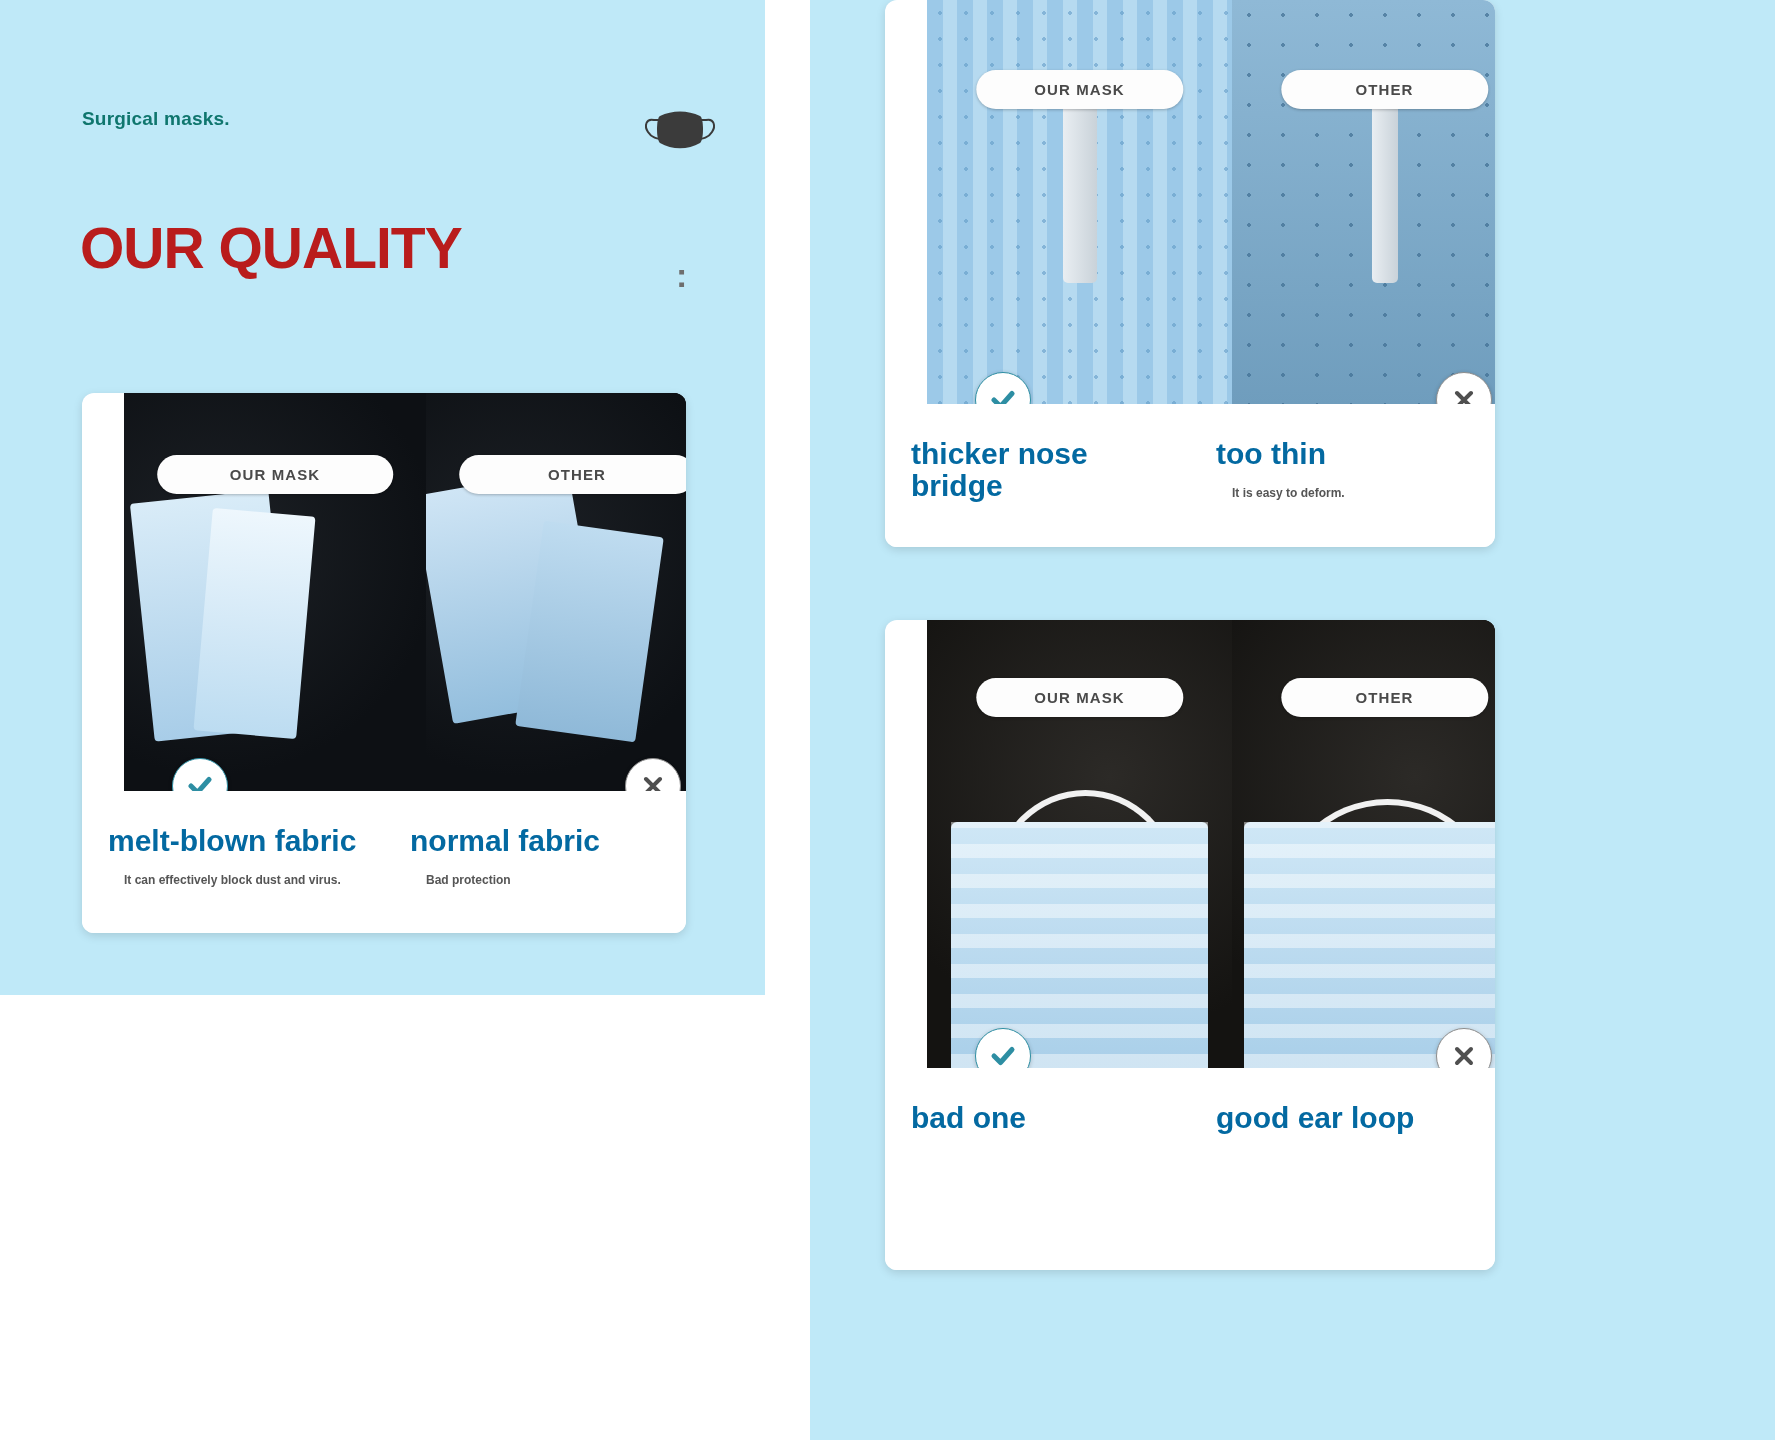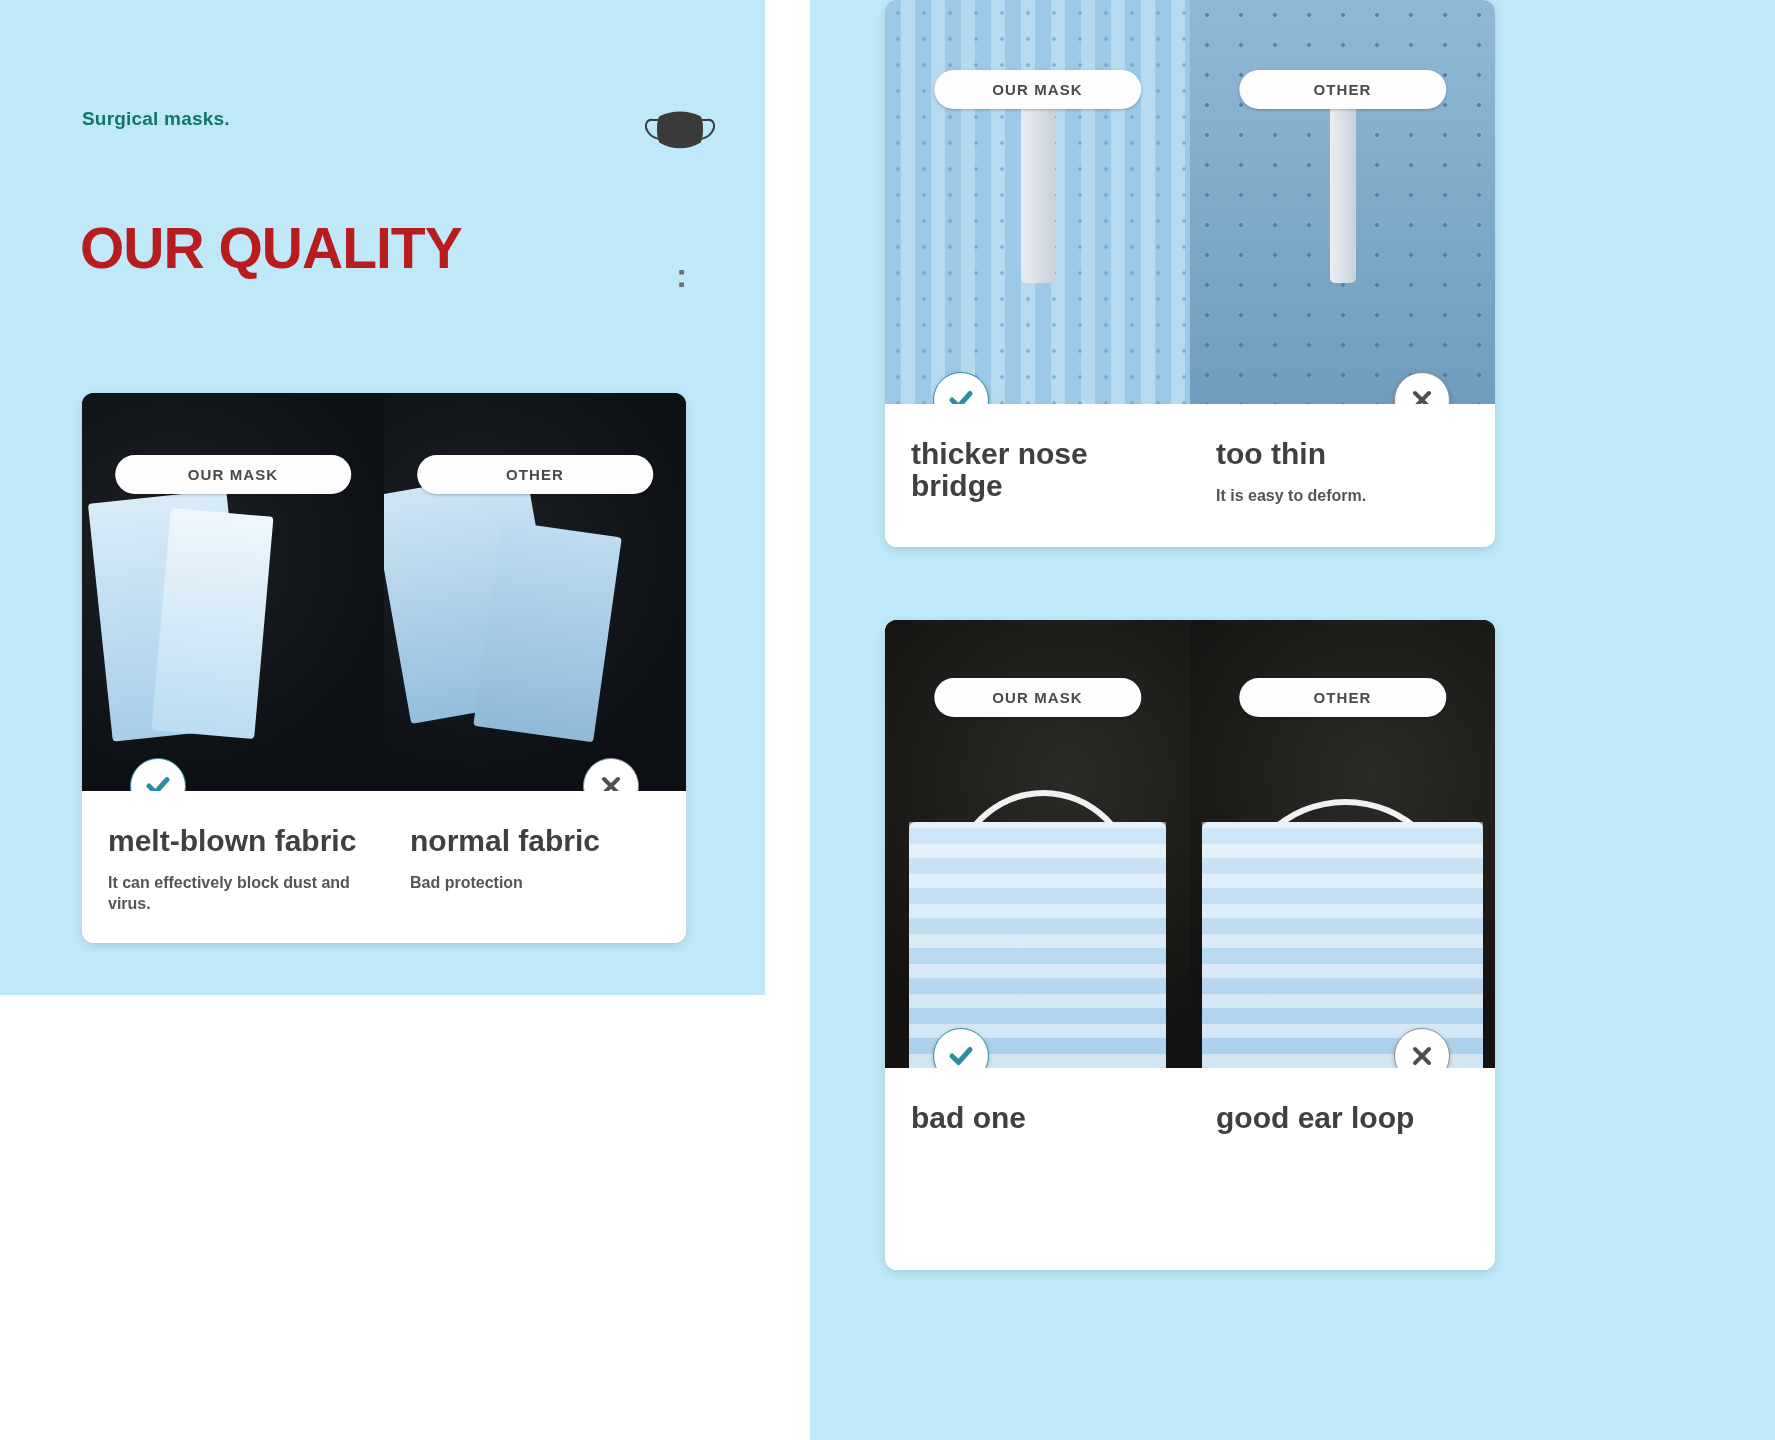--- a/index.html
+++ b/index.html
@@ -12,33 +12,33 @@
   .brand-text{font-size:19px;font-weight:bold;color:#0f766e;letter-spacing:.2px;}
   .mask-icon{position:absolute;right:10px;top:-6px;width:84px;height:56px;}
   .headline{position:absolute;left:80px;top:215px;font-size:57px;font-weight:bold;color:#b91c1c;letter-spacing:-1px;}
   .colon{position:absolute;left:676px;top:262px;font-size:34px;font-weight:bold;color:#6e6e6e;line-height:.8;}
 
   
   .right-panel{position:absolute;left:810px;top:0;width:965px;height:1440px;background:#bfe9f8;}
 
   
   .card{position:absolute;border-radius:12px;overflow:hidden;box-shadow:0 3px 10px rgba(0,0,0,.13);background:#ffffff;}
-  .card-photo{position:relative;width:100%;display:flex;}
+  .card-photo{position:relative;width:100%;display:flex;margin-left:42px;}
   .half{position:relative;flex:1 1 50%;overflow:hidden;}
   .pill{position:absolute;left:50%;transform:translateX(-50%);background:#fdfdfd;border-radius:40px;
         font-size:15px;font-weight:bold;color:#4a4a4a;letter-spacing:1.1px;text-align:center;
         padding:11px 0;width:78%;box-shadow:0 1px 3px rgba(0,0,0,.25);}
   .badge{position:absolute;left:50%;transform:translateX(-50%);width:54px;height:54px;border-radius:50%;
          background:#ffffff;display:flex;align-items:center;justify-content:center;box-shadow:0 1px 4px rgba(0,0,0,.2);z-index:6;}
   .badge.ok{border:1.5px solid #2d8ea3;}
   .badge.no{border:1.5px solid #8d8d8d;}
   .card-caption{display:flex;background:#ffffff;padding:34px 0 28px 0;}
   .cap-col{flex:1 1 50%;padding:0 26px;box-sizing:border-box;}
-  .cap-title{font-size:30px;font-weight:bold;color:#404040;line-height:1.08;margin:0 0 16px 0;}
-  .cap-sub{font-size:16px;font-weight:bold;color:#555555;line-height:1.3;margin:0;}
+  .cap-title{font-size:30px;font-weight:bold;color:#0369a1;line-height:1.08;margin:0 0 16px 0;}
+  .cap-sub{font-size:12px;font-weight:bold;color:#555555;line-height:1.3;margin:16px;}
   .center{}
 
   
   #card-fabric{left:82px;top:393px;width:604px;}
   #card-fabric .card-photo{height:398px;background:#111418;}
   #card-fabric .pill{top:62px;}
   #card-fabric .badge{top:365px;}
   #card-fabric .badge.ok{left:25%;}
   #card-fabric .badge.no{left:75%;}
 

